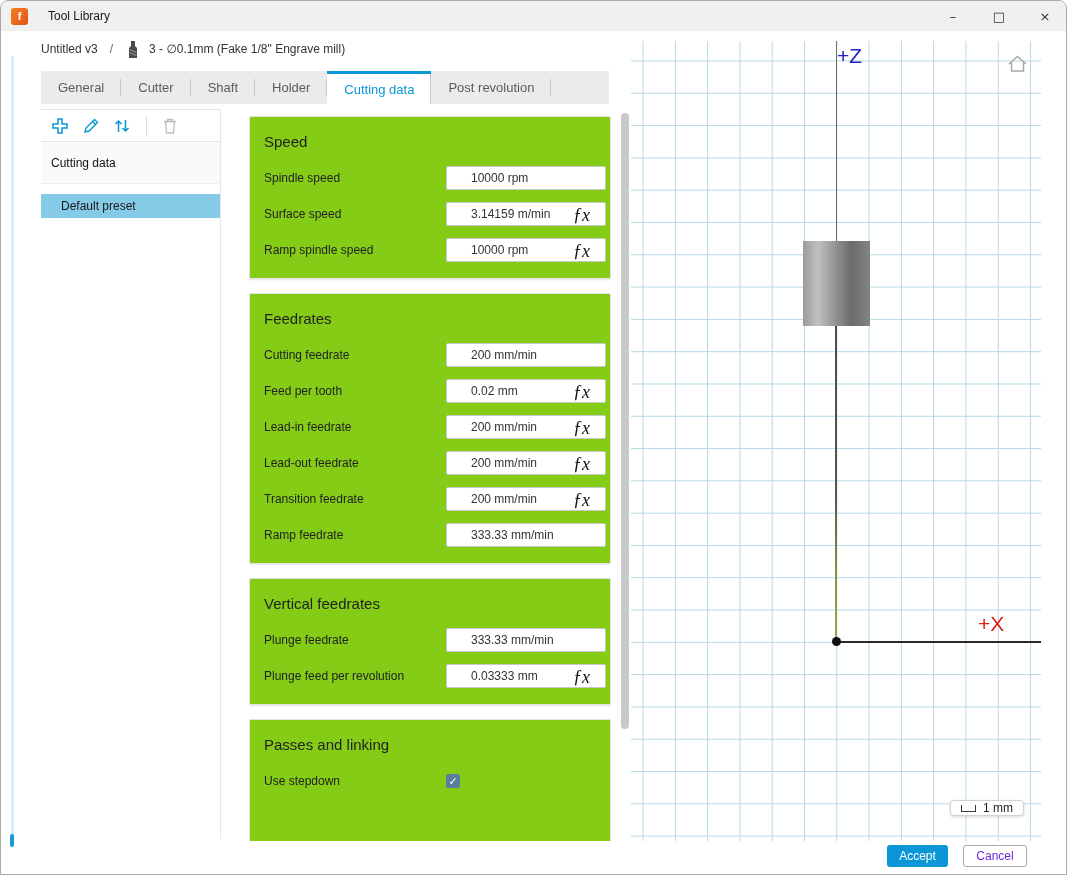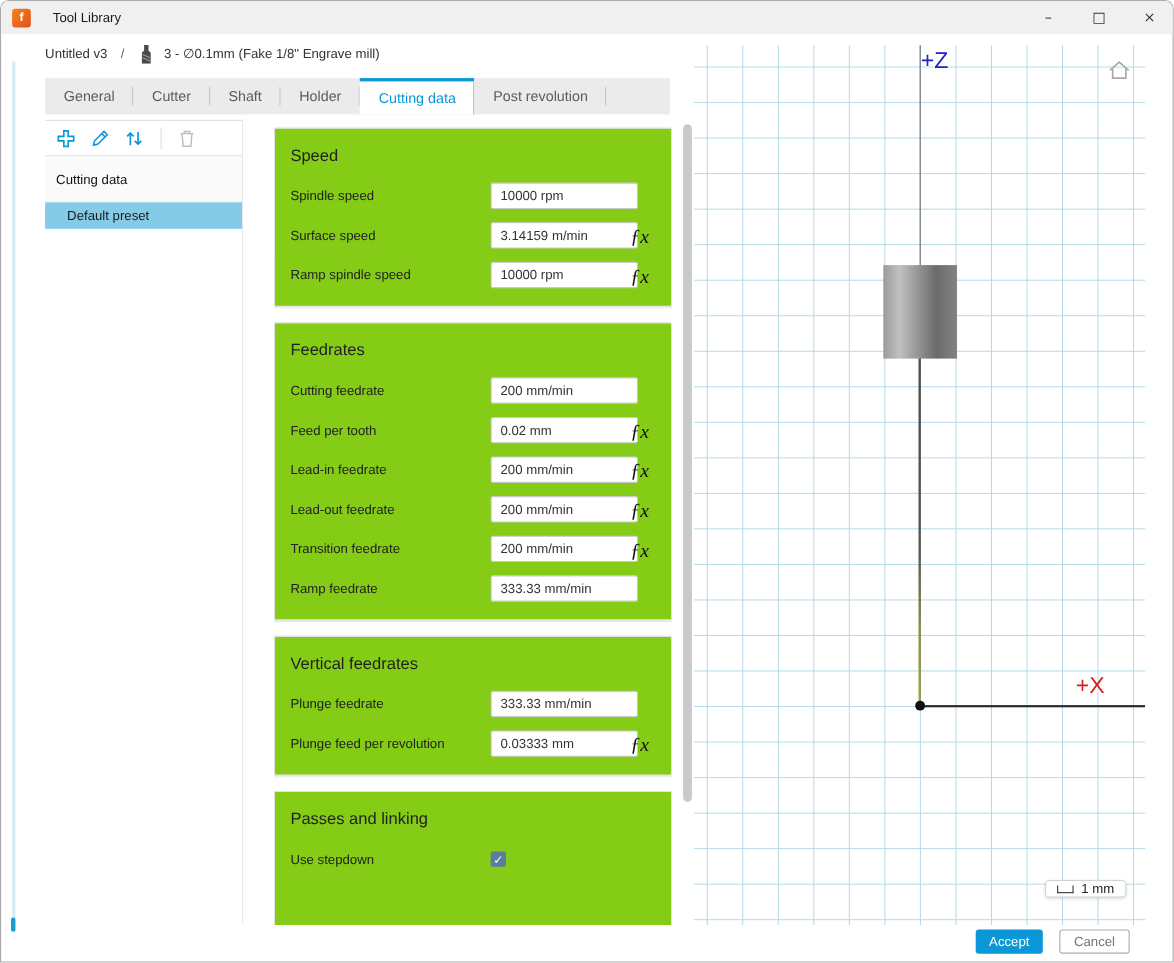--- a/index.html
+++ b/index.html
@@ -65,43 +65,43 @@
     height:33px; border-top:1px solid #e3e3e3; border-bottom:1px solid #e3e3e3;
     display:flex; align-items:center; gap:13px; padding-left:10px;
   }
   .tb-icon { display:inline-flex; align-items:center; cursor:default; }
   .tb-sep { width:1px; height:20px; background:#ddd; margin:0 2px; }
   .preset-header {
     height:42px; display:flex; align-items:center; padding-left:10px;
     background:#fafafa; border-bottom:1px solid #eee; color:#111; font-size:12px;
   }
   .preset-item {
-    height:24px; display:flex; align-items:center;
+    margin-top:10px; height:24px; display:flex; align-items:center;
     padding-left:20px; font-size:12px; color:#1a1a1a; cursor:default;
   }
   .preset-item.selected { background:#85cbe8; }
   
   .form-panel {
     position:absolute; left:248px; top:108px; width:362px; height:732px;
     overflow:hidden;
   }
   .card {
     background:#84cc16; border:1px solid #e2e2e2; border-radius:2px;
     box-shadow:0 1px 2px rgba(0,0,0,0.10);
     padding:12px 14px 10px 14px; margin-top:7px; margin-bottom:14px;
   }
   .card h3 { font-size:15px; font-weight:400; color:#222; margin:4px 0 10px 0; }
   .frow {
     display:flex; align-items:center; justify-content:space-between; height:36px;
   }
   .frow label { font-size:12px; color:#222; }
   .field { position:relative; width:150px; }
   .field input {
-    width:134px; height:24px; border:1px solid #c9c9c9; border-radius:2px;
-    padding:0 8px; font-size:12px; color:#333; background:#fff;
+    width:160px; height:24px; border:1px solid #c9c9c9; border-radius:2px;
+    padding:0 24px; font-size:12px; color:#333; background:#fff;
     font-family:"Liberation Sans", sans-serif;
   }
   .field.has-fx input { padding-right:24px; }
   .fx-icon {
     position:absolute; right:6px; top:3px; font-size:18px; color:#111;
     font-style:italic; font-family:"Liberation Serif", serif; cursor:default;
   }
   .cb-col { width:150px; }
   .checkbox {
     width:14px; height:14px; border:1px solid #9a9a9a; border-radius:2px;
@@ -167,21 +167,21 @@
   }
   .scale-text { font-size:12px; color:#222; }
   
   .btn-accept {
     position:absolute; left:886px; top:844px; width:61px; height:22px;
     background:#0a96d7; color:#fff; border:none; border-radius:3px;
     font-size:12px; font-family:"Liberation Sans", sans-serif; cursor:default;
   }
   .btn-cancel {
     position:absolute; left:962px; top:844px; width:64px; height:22px;
-    background:#fff; color:#737373; border:1px solid #ababab; border-radius:3px;
+    background:#fff; color:#6d28d9; border:1px solid #ababab; border-radius:3px;
     font-size:12px; font-family:"Liberation Sans", sans-serif; cursor:default;
   }
 </style>
 </head>
 <body>
 
 <div class="titlebar">
   <div class="app-icon">f</div>
   <span class="win-title">Tool Library</span>
   <div class="win-controls">

